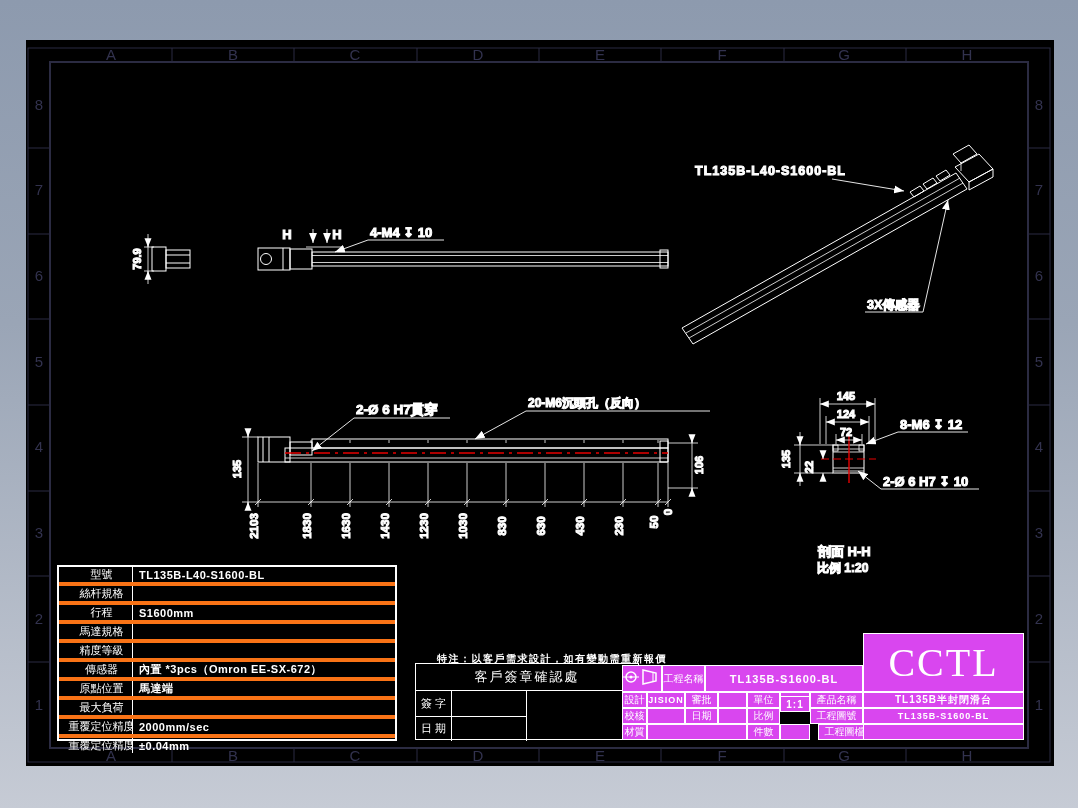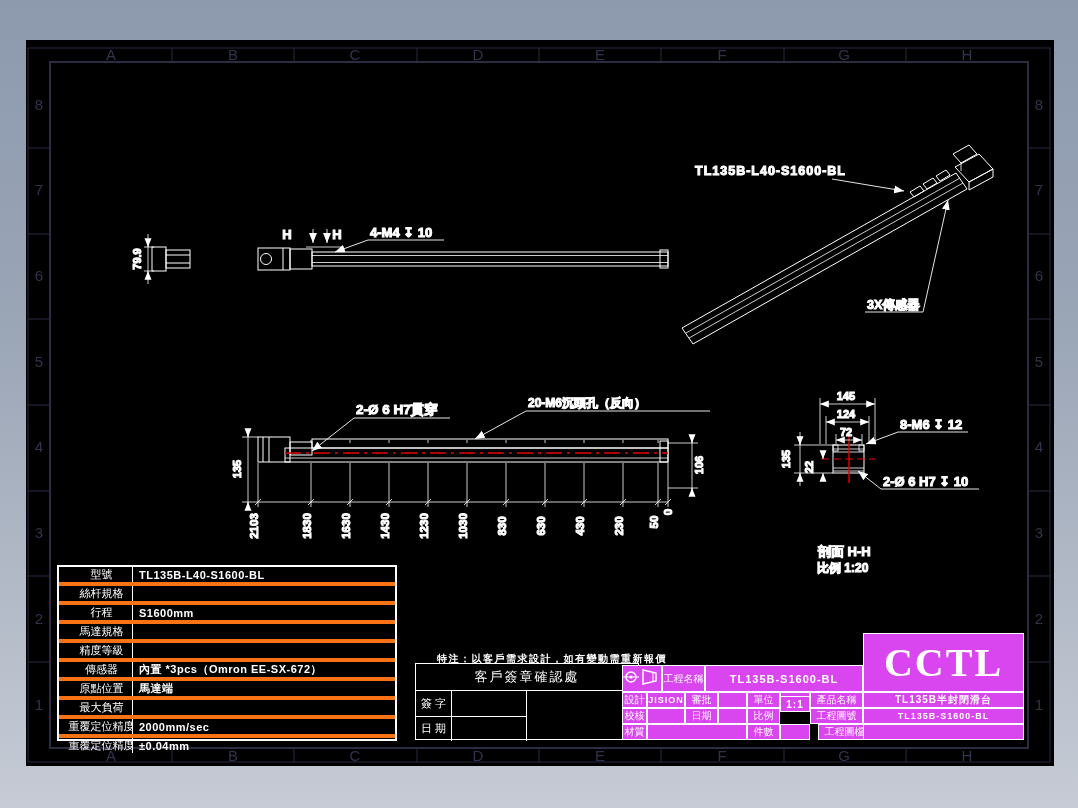--- a/index.html
+++ b/index.html
@@ -34,21 +34,21 @@
   .signbox .v2 { position:absolute; left:110px; top:27px; width:1px; height:50px; background:#fff; }
   .signbox .hmid { position:absolute; left:0; top:52px; width:110px; height:1px; background:#fff; }
   .signbox .rl { position:absolute; left:0; width:35px; height:25px; display:flex; align-items:center;
                  justify-content:center; font-size:11px; }
 
   
   .tb { left:596px; top:592px; width:402px; height:108px; }
   .cell { position:absolute; border:1px solid #fff; background:#d946ef; color:#fff; display:flex;
           align-items:center; justify-content:center; font-size:10px; overflow:hidden; white-space:nowrap; }
   .cell.bold { font-weight:bold; letter-spacing:1px; }
-  .logo { font-family:"Liberation Serif","DejaVu Serif",serif; font-size:40px; letter-spacing:2px; font-weight:bold; }
+  .logo { font-family:"Liberation Serif","DejaVu Serif",serif; font-size:40px; letter-spacing:2px; font-weight:normal; }
 
   text { fill:#fff; font-family:"Liberation Sans","DejaVu Sans",sans-serif; font-weight:bold; }
   .zone { fill:#32324e; font-weight:normal; font-size:15px; }
 </style>
 </head>
 <body>
 
 <div class="canvas">
 <svg width="1028" height="726" viewBox="0 0 1028 726">
   <defs>

